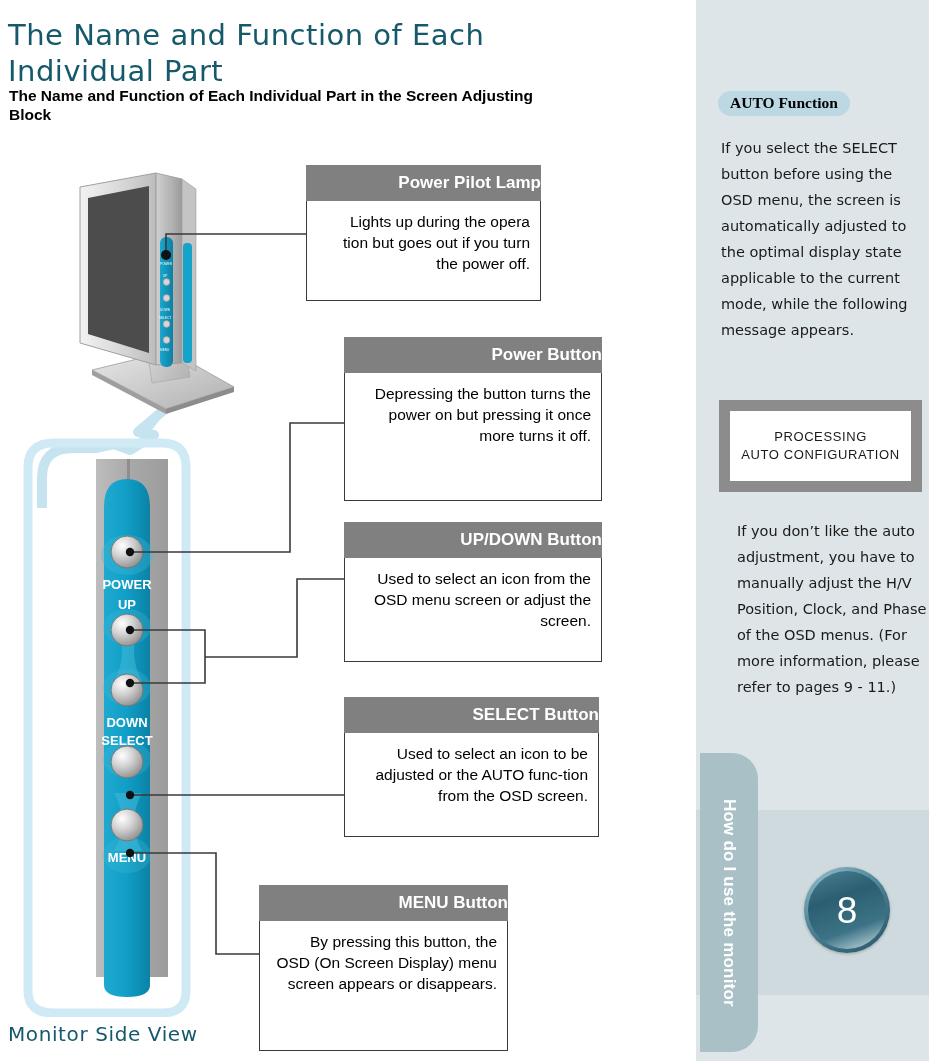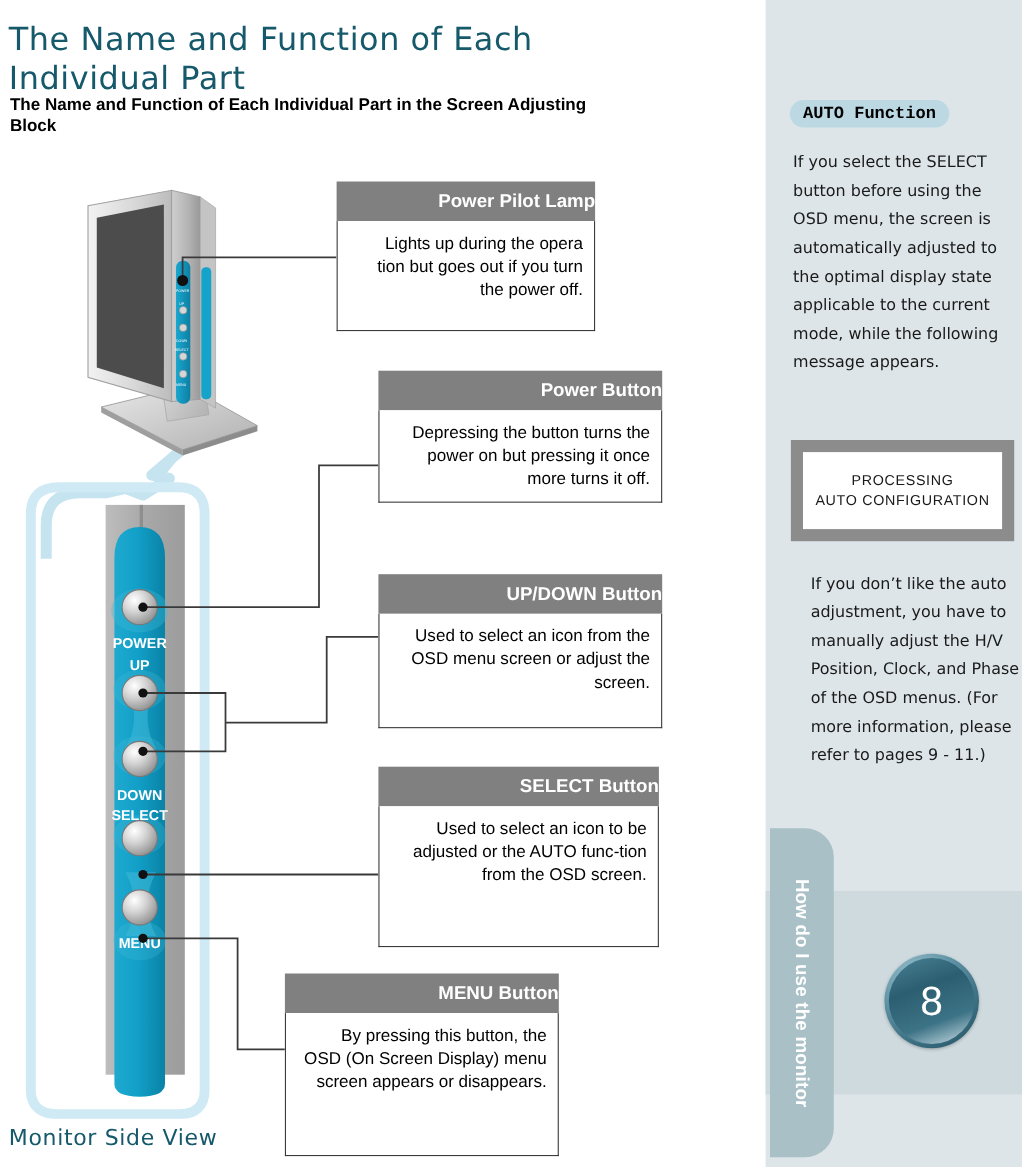--- a/index.html
+++ b/index.html
@@ -72,27 +72,27 @@
     color: #000000;
     padding: 10px 10px 10px 14px;
     box-sizing: border-box;
     text-align: right;
   }
 
   #callout-pilot   { left: 306px; top: 165px; width: 235px; }
   #callout-pilot .callout-body { height: 100px; }
 
   #callout-power   { left: 344px; top: 337px; width: 258px; }
-  #callout-power .callout-body { height: 84px; }
+  #callout-power .callout-body { height: 128px; }
 
   #callout-updown  { left: 344px; top: 522px; width: 258px; border-radius: 12px; }
   #callout-updown .callout-body { height: 104px; }
 
   #callout-select  { left: 344px; top: 697px; width: 255px; }
-  #callout-select .callout-body { height: 128px; }
+  #callout-select .callout-body { height: 104px; }
 
   #callout-menu    { left: 259px; top: 885px; width: 249px; }
   #callout-menu .callout-body { height: 130px; }
 
   
   #leader-lines {
     position: absolute;
     left: 0; top: 0;
     width: 696px; height: 1061px;
     z-index: 3;
@@ -138,21 +138,21 @@
     width: 233px; height: 185px;
     background: #cfdade;
   }
 
   #auto-function-badge {
     position: absolute;
     left: 22px; top: 91px;
     background: #bcd9e3;
     border-radius: 13px;
     padding: 3px 12px 4px 12px;
-    font-family: Liberation Mono, monospace;
+    font-family: Liberation Serif, serif;
     font-size: 15.5px;
     font-weight: bold;
     color: #000000;
     z-index: 4;
   }
 
   .sidebar-para {
     position: absolute;
     left: 25px;
     width: 200px;

